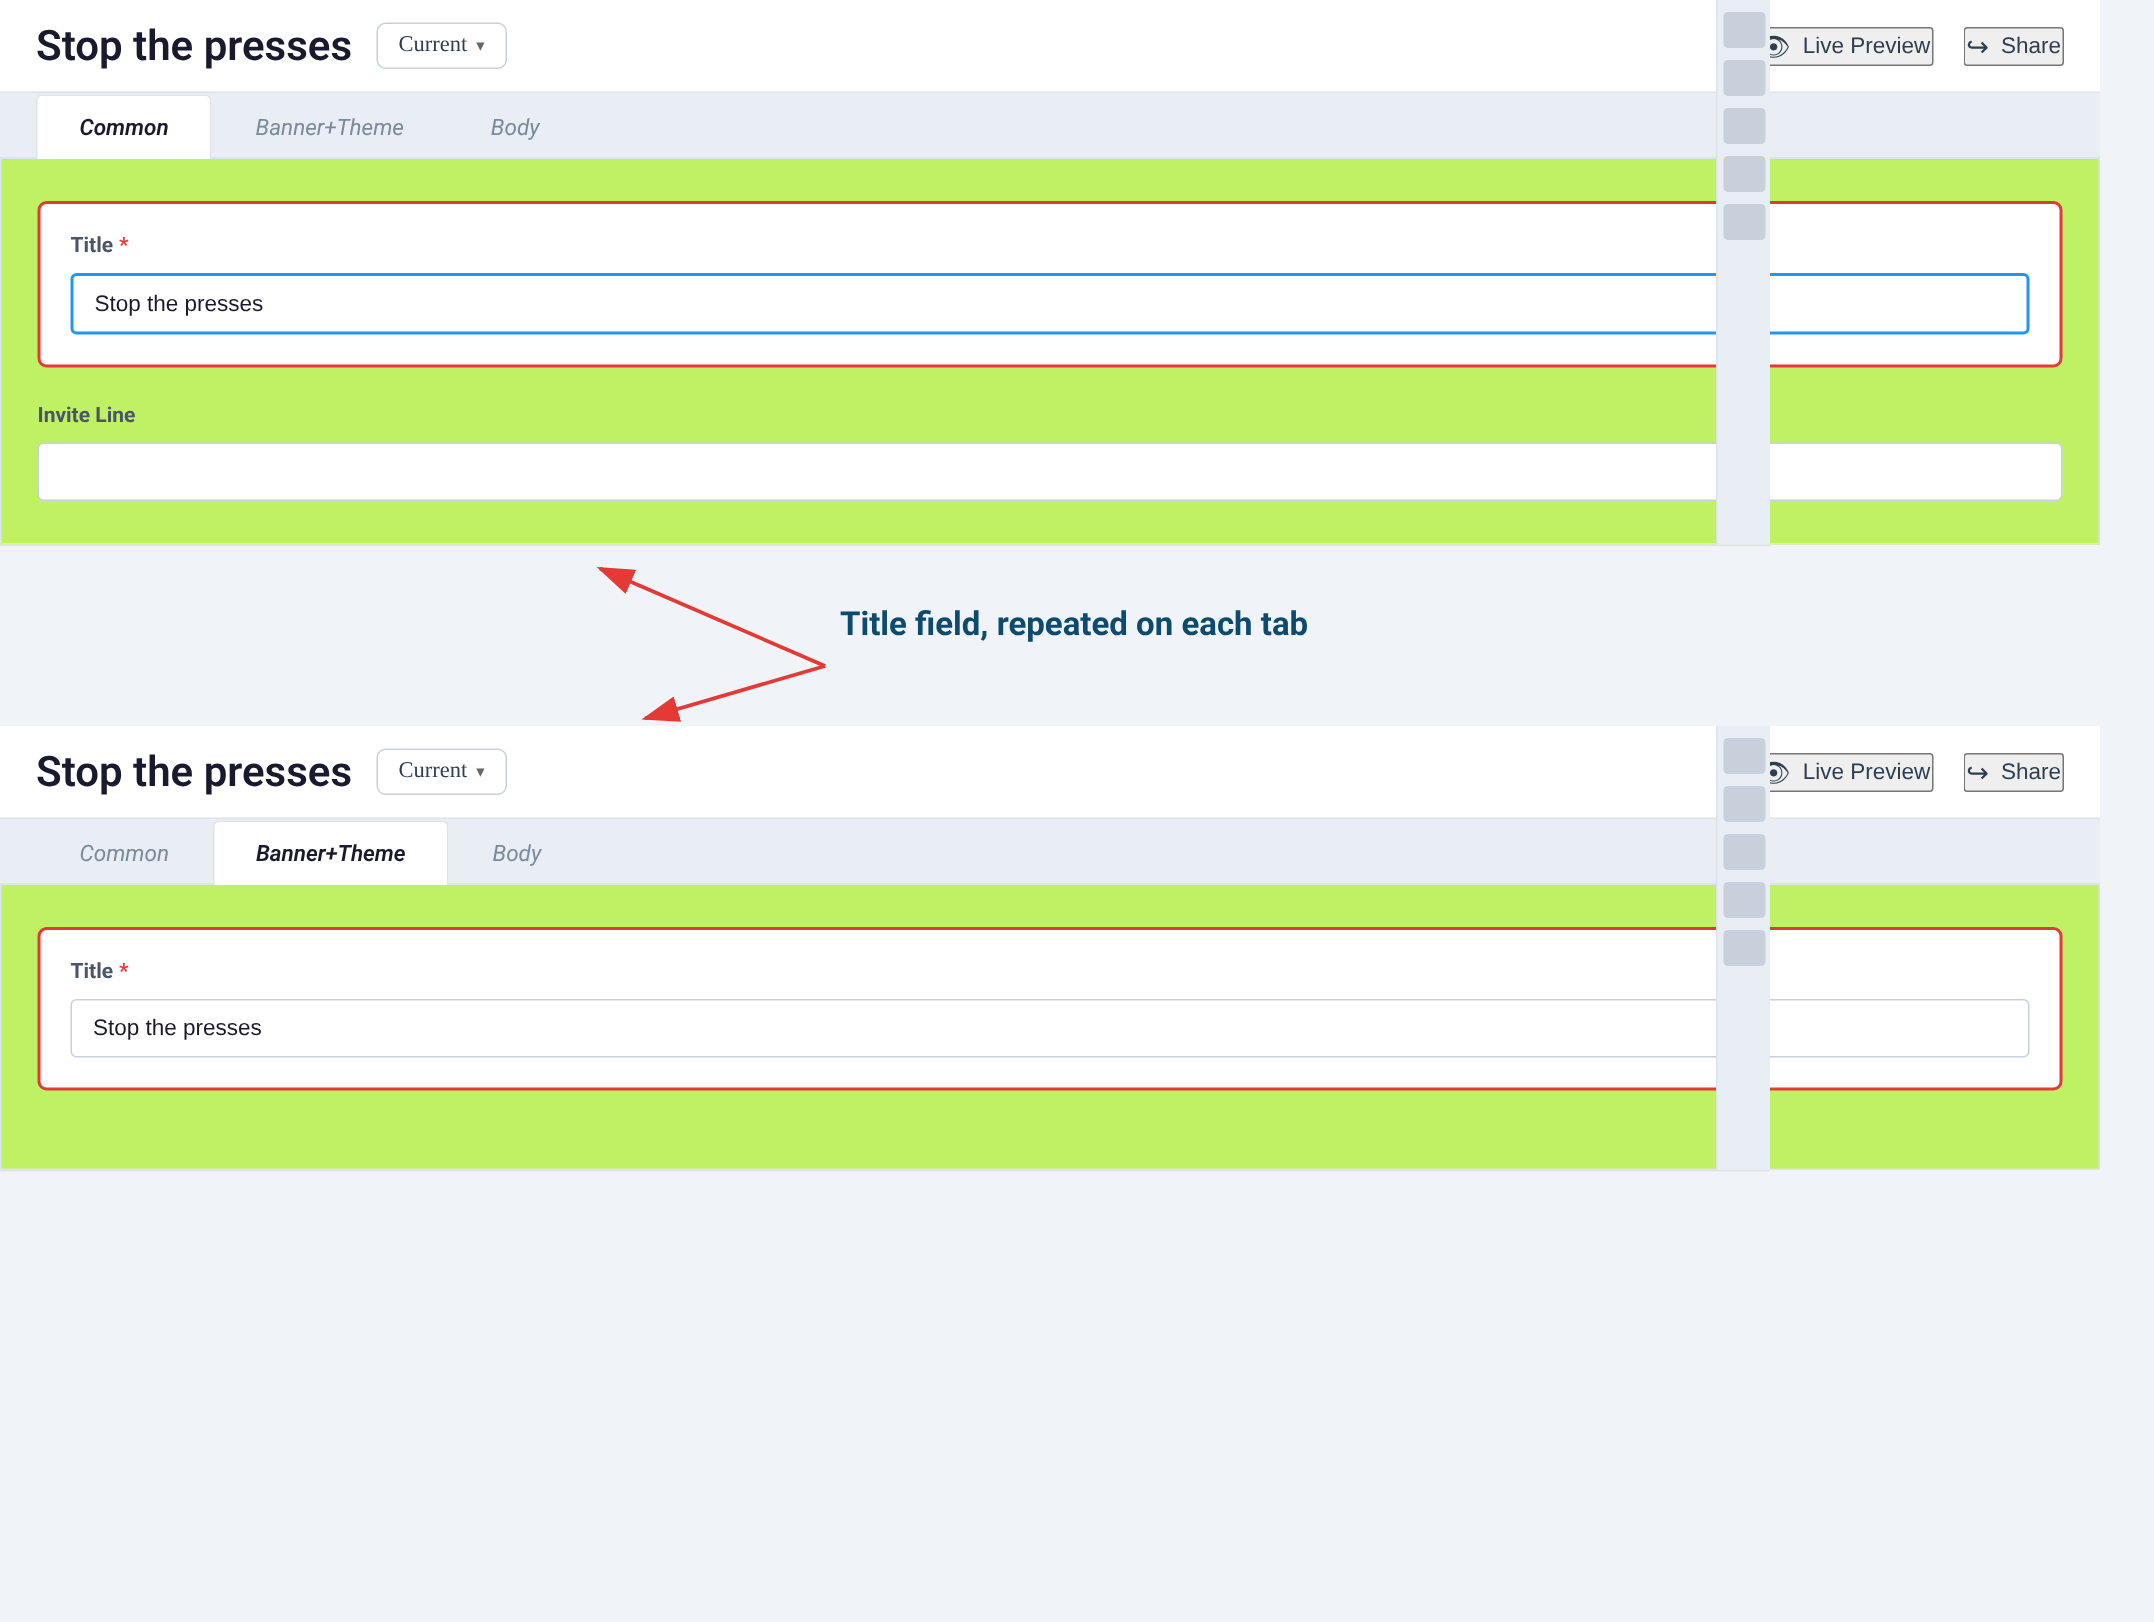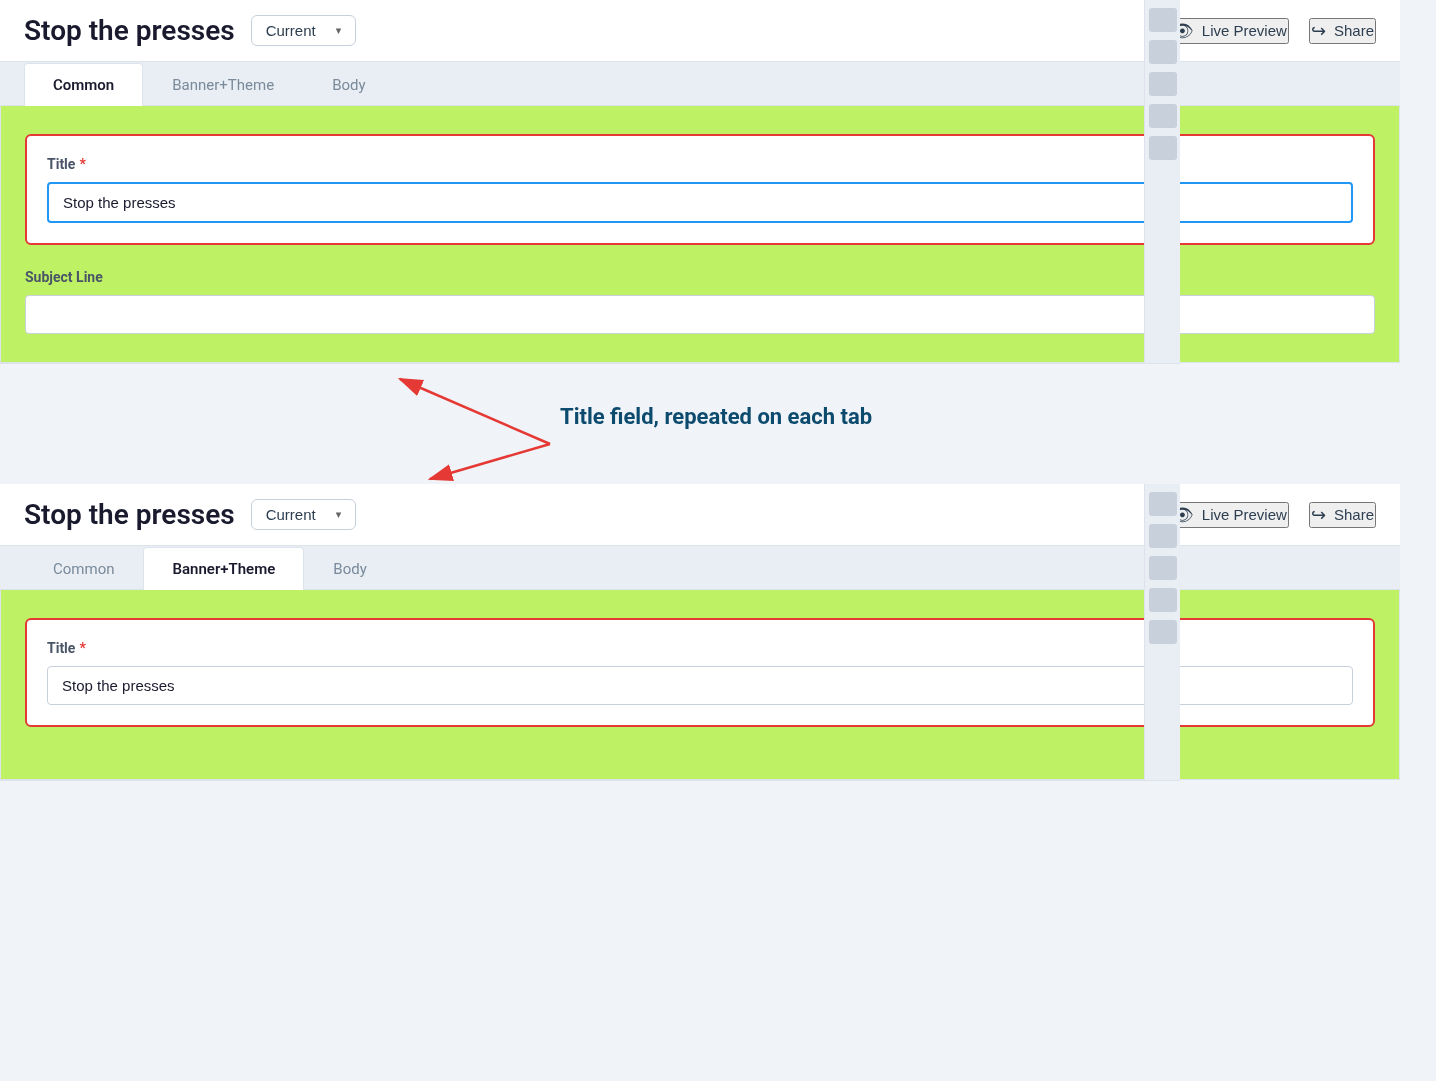--- a/index.html
+++ b/index.html
@@ -31,29 +31,30 @@
     .page-title {
       font-size: 28px;
       font-weight: 600;
       color: #1a1a2e;
       flex: 0 0 auto;
     }
 
     .version-dropdown {
       display: flex;
       align-items: center;
-      gap: 20px;
+      gap: 6px;
       border: 1px solid #c8d0db;
       border-radius: 6px;
       padding: 6px 14px;
       background: #fff;
       font-size: 15px;
       color: #2c3e50;
       cursor: pointer;
       flex: 0 0 auto;
+      font-family: Liberation Serif, serif;
     }
 
     .version-dropdown .chevron {
       font-size: 11px;
       color: #666;
     }
 
     .header-right {
       margin-left: auto;
       display: flex;
@@ -80,20 +81,21 @@
       cursor: pointer;
     }
 
     
     .tabs-bar {
       display: flex;
       align-items: flex-end;
       background: #e8eef4;
       padding: 0 24px;
       gap: 0;
+      font-style: italic;
     }
 
     .tab-item {
       padding: 12px 28px;
       font-size: 15px;
       color: #7a8a9a;
       cursor: pointer;
       border: 1px solid transparent;
       border-bottom: none;
       border-radius: 4px 4px 0 0;
@@ -240,21 +242,21 @@
         <div class="form-section">
           <div class="field-label">
             <span>Title</span>
             <span class="required-star">*</span>
           </div>
           <input class="text-input" value="Stop the presses" type="text" style="">
         </div>
 
         <div class="subject-field-group">
           <div class="field-label">
-            <span>Subject Line</span>
+            <span>Invite Line</span>
           </div>
           <input class="text-input normal" type="text" value="" style="">
         </div>
 
       </div>
     </div>
 
     <div class="right-strip">
       <div class="strip-item"></div>
       <div class="strip-item"></div>

